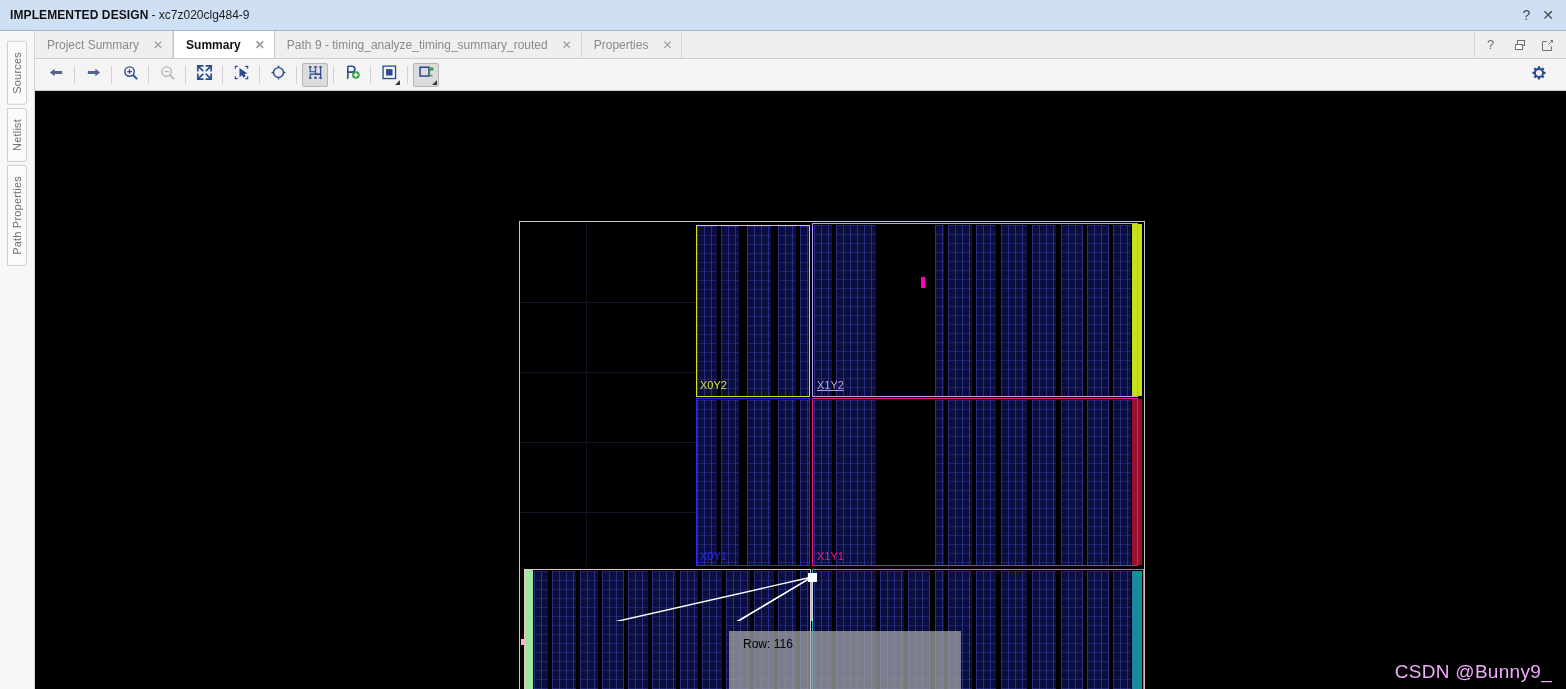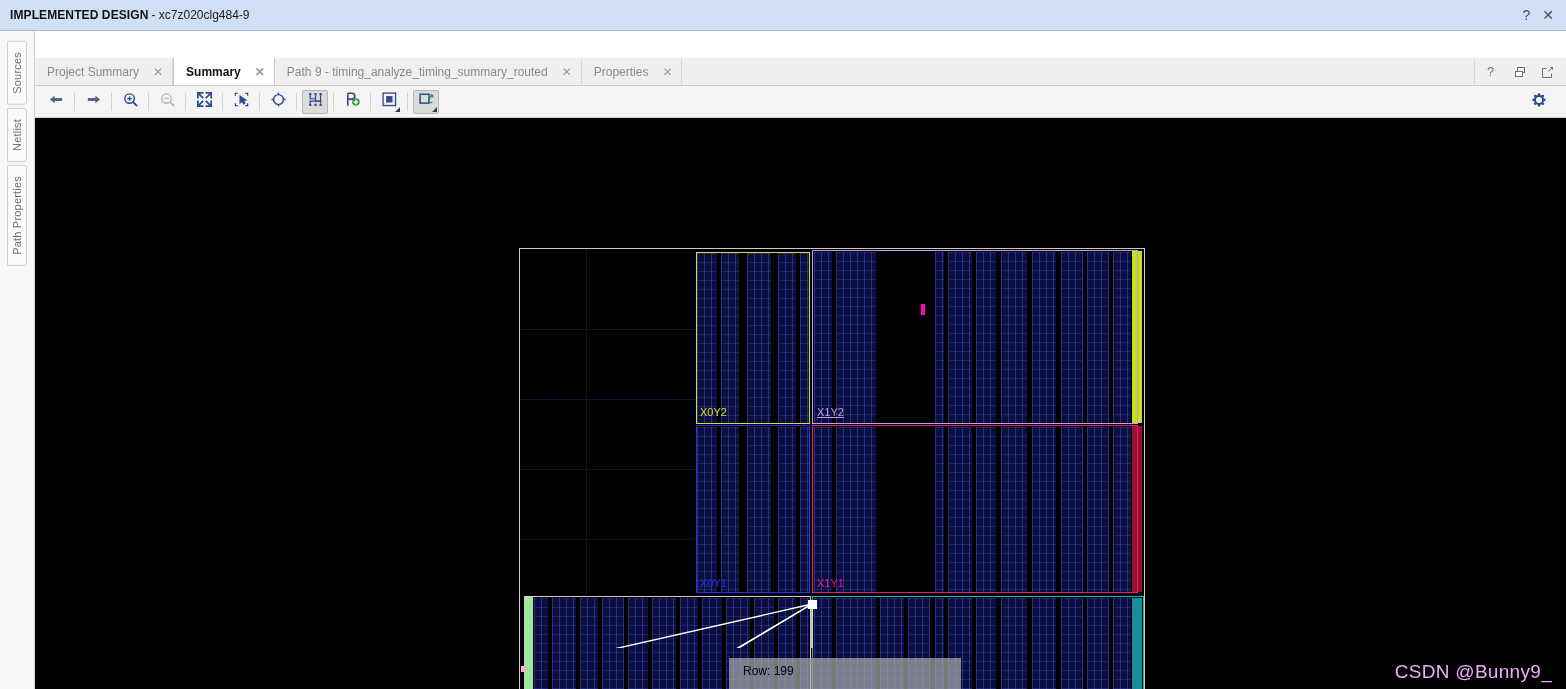--- a/index.html
+++ b/index.html
@@ -38,21 +38,21 @@
     border-radius: 3px 0 0 3px;
     padding: 10px 3px; margin-bottom: 3px;
     letter-spacing: .2px; white-space: nowrap; cursor: pointer;
   }
 
   
   #mainpanel { flex: 1; height: 658px; display: flex; flex-direction: column; background: #ffffff; }
 
   
   #tabstrip { height: 28px; background: #efefef; border-bottom: 1px solid #cdcdcd;
-              display: flex; align-items: stretch; position: relative; margin-top: 27px; }
+              display: flex; align-items: stretch; position: relative; }
   .dtab { display: flex; align-items: center; gap: 14px; padding: 0 9px 0 12px;
           font-size: 12px; color: #8a8a8a; border-right: 1px solid #d8d8d8;
           background: #efefef; cursor: pointer; white-space: nowrap; }
   .dtab.active { background: #ffffff; color: #111111; font-weight: bold;
                  border-left: 1px solid #c7c7c7; border-right: 1px solid #c7c7c7; }
   .dtab .xbtn { font-size: 12px; color: #999; cursor: pointer; }
   #tabstrip .strip-ctrls { margin-left: auto; display: flex; align-items: center;
                            gap: 14px; padding: 0 12px; border-left: 1px solid #d8d8d8; }
   .sic { width: 13px; height: 13px; display: inline-block; color: #6f6f6f; cursor: pointer; }
 
@@ -414,21 +414,21 @@
           <path d="M506 598 L534 626"></path>
           <path d="M534 600 L534 640"></path>
           <path d="M518 640 L518 600"></path>
         </g>
         <rect x="527" y="615" width="13" height="13" fill="#ffffff"></rect>
         <rect x="773" y="482" width="9" height="9" fill="#ffffff"></rect>
         <path d="M540 623 L560 616 L548 634 Z" fill="#ffffff"></path>
       </svg>
 
       <div id="tooltip" style="left:694px; top:540px; width:232px; height:75px;">
-        <div class="tt-row">Row: 199</div>
+        <div class="tt-row">Row: 116</div>
 
       </div>
 
       <div id="watermark">CSDN @Bunny9_</div>
 
     </div>
   </div>
 </div>
 
 </body></html>

